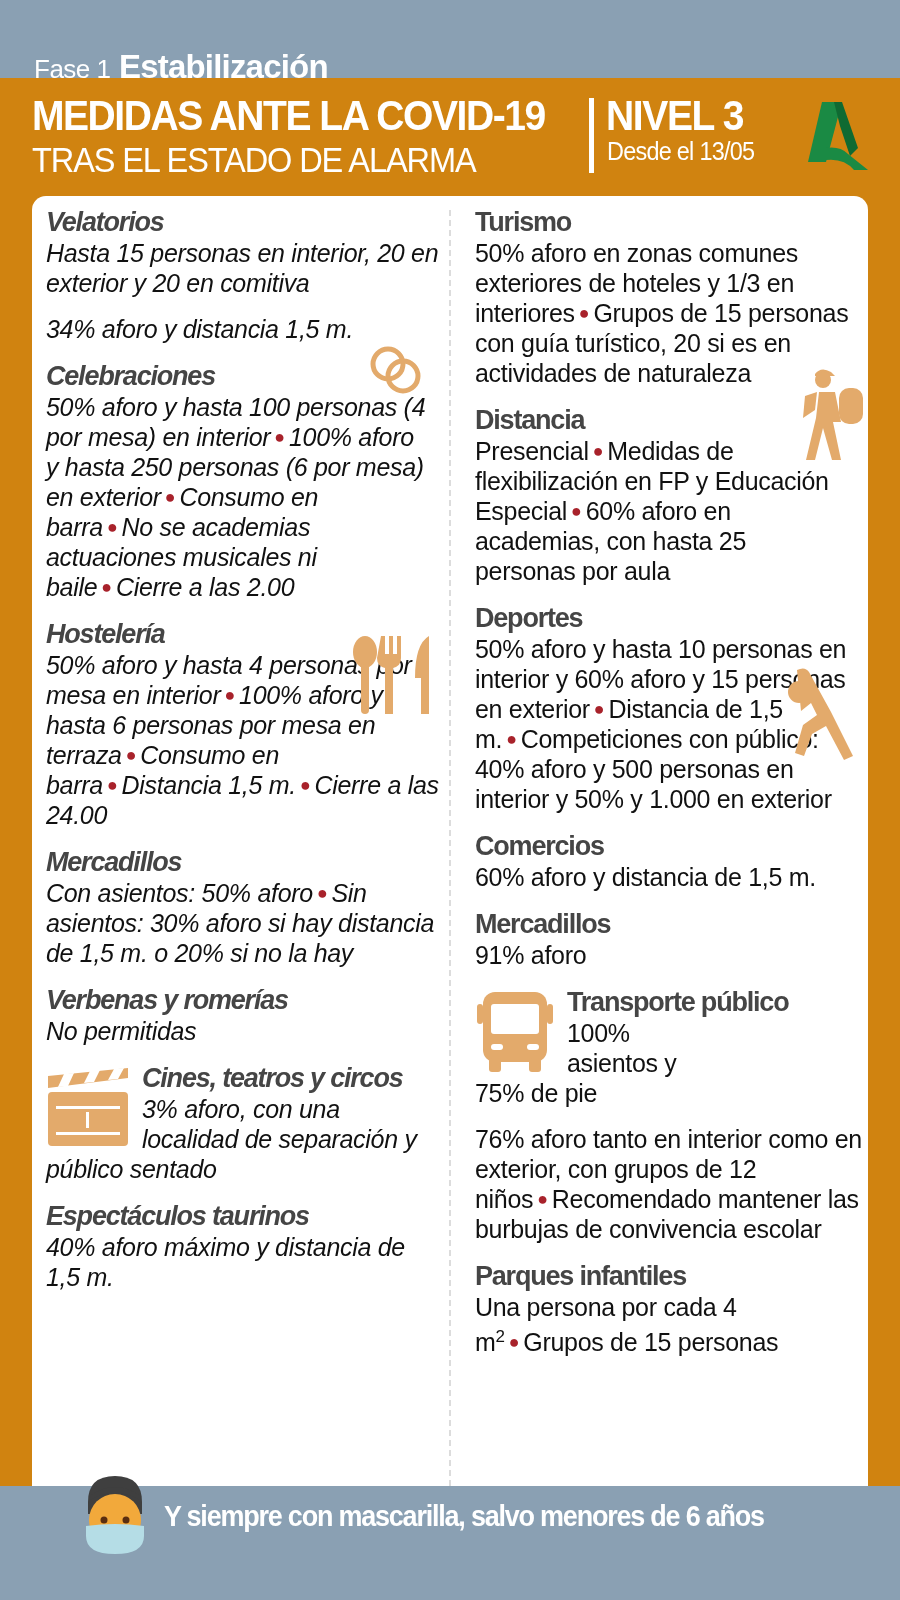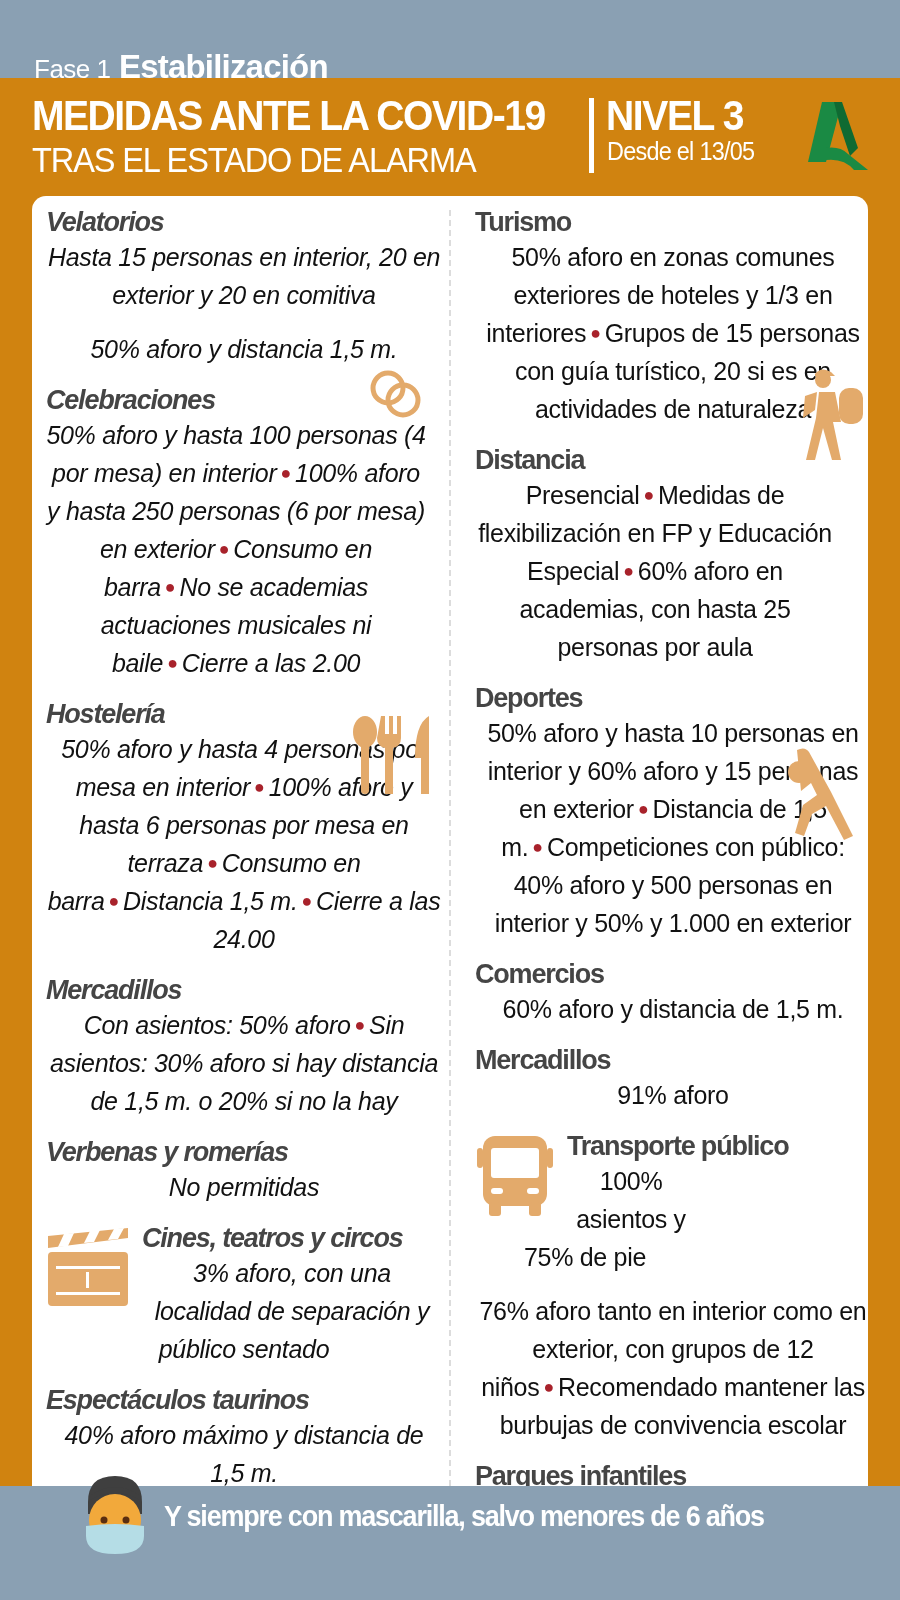--- a/index.html
+++ b/index.html
@@ -22,21 +22,21 @@
 
   .card { position: absolute; left: 32px; top: 196px; width: 836px; height: 1290px; background: #fff; border-radius: 14px 14px 0 0; }
   .divider { position: absolute; left: 449px; top: 210px; width: 0; height: 1276px; border-left: 2px dashed #dcdcdc; }
 
   .col { position: absolute; top: 206px; }
   .col.left { left: 46px; width: 396px; font-style: italic; }
   .col.right { left: 467px; width: 396px; margin-left: 8px; }
 
   .sec { position: relative; margin-bottom: 16px; }
   .sec h3 { font-size: 27px; font-weight: 700; color: #454545; letter-spacing: -1.2px; line-height: 32px; white-space: nowrap; }
-  .sec p { font-size: 25px; color: #111; line-height: 38px; letter-spacing: -0.3px; text-align: center; }
+  .sec p { font-size: 25px; color: #111; line-height: 30px; letter-spacing: -0.3px; }
   .dot { color: #a8222b; font-size: 18px; vertical-align: 3px; padding: 0 4px; }
   sup { font-size: 17px; }
 
   .icon { position: absolute; }
   .icon svg { width: 100%; height: 100%; display: block; }
 
   .ico-inline { float: left; margin-right: 12px; margin-top: 4px; }
 
   .bottom-band { position: absolute; left: 0; top: 1486px; width: 900px; height: 114px; background: #8aa0b3; }
   .mask-person { position: absolute; left: 82px; top: 1474px; width: 66px; height: 82px; }
@@ -67,21 +67,21 @@
 
 <div class="card"></div>
 <div class="divider"></div>
 
 <div class="col left">
   <div class="sec">
     <h3>Velatorios</h3>
     <p><span>Hasta 15 personas en interior, 20 en exterior y 20 en comitiva</span></p>
   </div>
   <div class="sec">
-    <p><span>50% aforo y distancia 1,5 m.</span></p>
+    <p><span>34% aforo y distancia 1,5 m.</span></p>
   </div>
   <div class="sec">
     <div class="icon" style="left:320px; top:-20px; width:60px; height:60px;">
       <svg viewBox="0 0 60 60">
           <circle cx="22" cy="24" r="15" fill="none" stroke="#e3aa6b" stroke-width="5"></circle>
           <circle cx="37" cy="36" r="15" fill="none" stroke="#e3aa6b" stroke-width="5"></circle>
         </svg>
     </div>
     <h3>Celebraciones</h3>
     <p style="width:380px">

